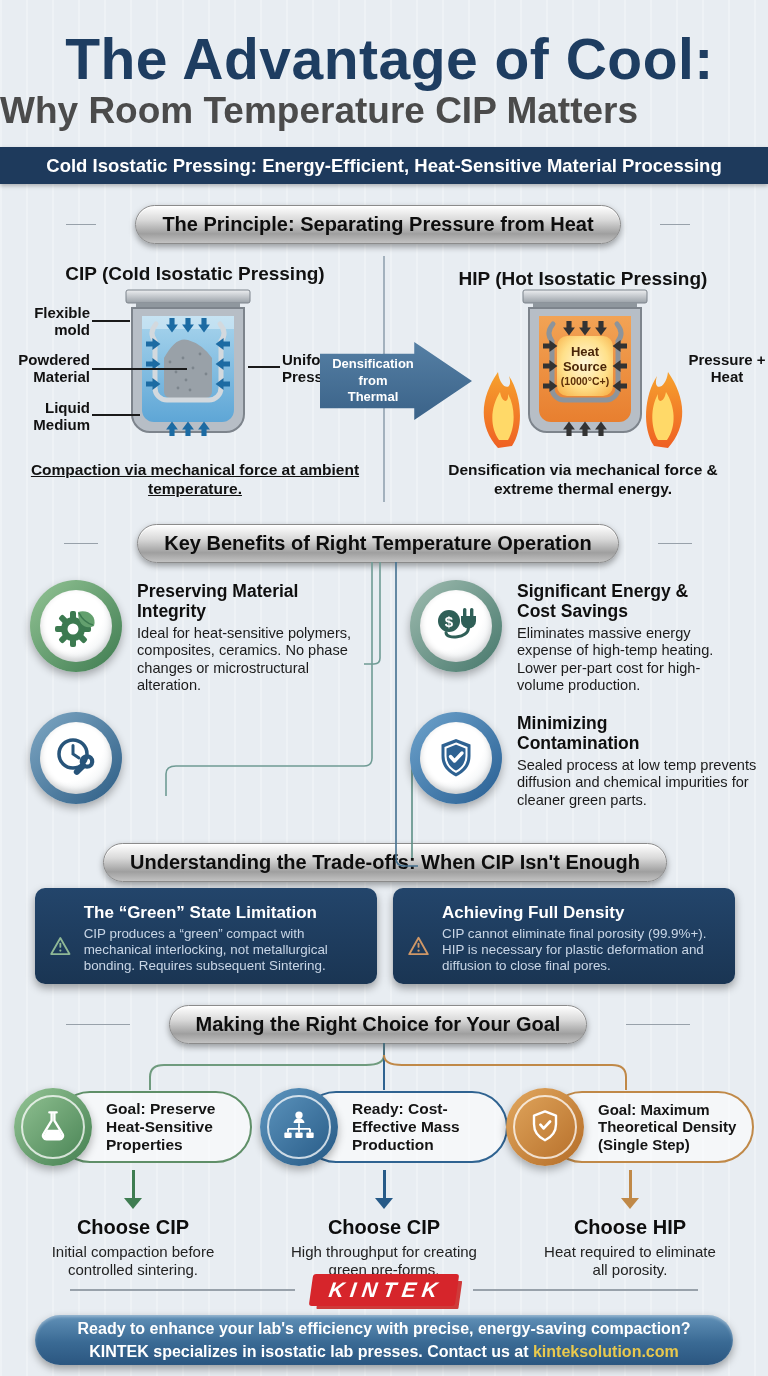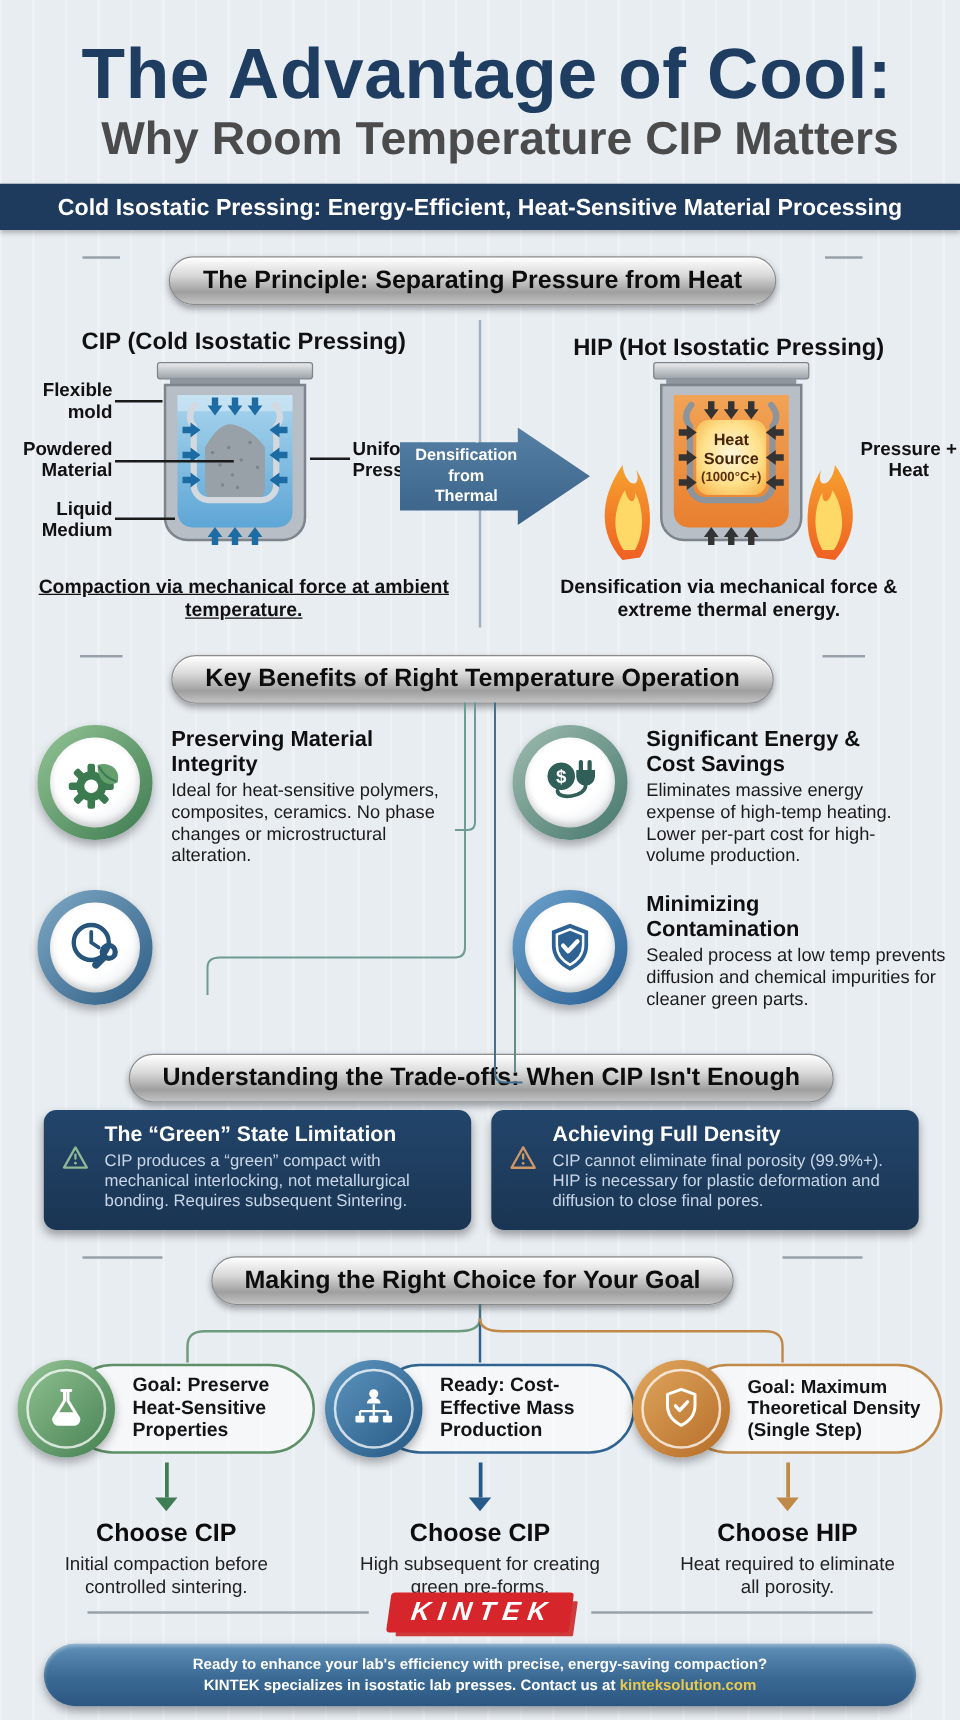--- a/index.html
+++ b/index.html
@@ -3,25 +3,25 @@
 <meta charset="utf-8">
 <style>
   html,body{margin:0;padding:0;}
   body{font-family:"Liberation Sans",sans-serif;background:#d9dee4;}
   .page{position:relative;width:768px;height:1376px;margin:0 auto;overflow:hidden;
         background:#e8edf2;
         background-image:repeating-linear-gradient(90deg,rgba(255,255,255,.28) 0 2px,rgba(0,0,0,0) 2px 26px);}
   .abs{position:absolute;}
   
   .title{left:11px;right:0;top:26px;text-align:center;font-size:57px;font-weight:bold;color:#1e3d61;letter-spacing:.5px;}
-  .subtitle{left:0;right:0;top:90px;text-align:center;font-size:37px;font-weight:bold;color:#4b4b4b;margin-left:32px;}
+  .subtitle{left:0;right:0;top:90px;text-align:left;font-size:37px;font-weight:bold;color:#4b4b4b;}
   .banner{left:0;right:0;top:147px;height:37px;background:#1e3a5c;color:#fff;font-weight:bold;
           font-size:18.5px;line-height:37px;text-align:center;box-shadow:0 2px 4px rgba(0,0,0,.25);}
   
-  .sechead{left:0;right:12px;display:flex;align-items:flex-start;gap:33px;}
+  .sechead{left:0;right:12px;display:flex;align-items:center;gap:33px;}
   .sechead .line{flex:1;height:1.5px;background:#98a1aa;}
   .pill{margin:0 6px;padding:7px 26px;border-radius:22px;font-size:20px;font-weight:bold;color:#0d0d0d;white-space:nowrap;
         background:linear-gradient(180deg,#ffffff 0%,#d9d9d9 38%,#9f9f9f 75%,#c2c2c2 100%);
         border:1px solid #8b8b8b;box-shadow:0 3px 6px rgba(0,0,0,.35), inset 0 1px 0 #fff;}
   
   .colTitle{font-size:19px;font-weight:bold;color:#111;text-align:center;}
   .vdiv{width:1.5px;background:#a3b1bd;}
   .diaglabel{font-size:15px;font-weight:bold;color:#111;line-height:1.12;}
   .leader{height:2px;background:#1a1a1a;}
   .caption{font-size:15.5px;font-weight:bold;color:#111;text-align:center;line-height:1.25;}
@@ -37,21 +37,21 @@
   .bicon .inner{width:72px;height:72px;border-radius:50%;background:radial-gradient(circle at 35% 30%,#ffffff 55%,#dfe5e9 100%);
          display:flex;align-items:center;justify-content:center;box-shadow:inset 0 -3px 6px rgba(0,0,0,.18);}
   .ring-green{background:linear-gradient(135deg,#93c495,#3e7b50);}
   .ring-teal{background:linear-gradient(135deg,#9fbcb0,#46776b);}
   .ring-blue{background:linear-gradient(135deg,#7fa8c4,#2d5d85);}
   .ring-blue2{background:linear-gradient(135deg,#6ea3cc,#285f93);}
   .btitle{font-size:17.5px;font-weight:bold;color:#0f0f0f;line-height:1.12;margin:2px 0 4px 0;}
   .btext{font-size:14.6px;color:#1b1b1b;line-height:1.18;}
   
   .tbox{top:888px;height:96px;background:linear-gradient(180deg,#23456b,#1a3553);border-radius:10px;
-        box-shadow:0 4px 8px rgba(0,0,0,.35);display:flex;align-items:flex-start;gap:12px;box-sizing:border-box;padding:10px 14px;}
+        box-shadow:0 4px 8px rgba(0,0,0,.35);display:flex;align-items:flex-end;gap:12px;box-sizing:border-box;padding:10px 14px;}
   .ttitle{font-size:17px;font-weight:bold;color:#fff;margin-bottom:3px;}
   .ttext{font-size:13.4px;color:#c9d6e6;line-height:1.2;}
   
   .goalcol{display:flex;flex-direction:column;align-items:center;}
   .goalrow{position:relative;width:100%;height:78px;}
   .gcircle{position:absolute;left:0;top:0;width:78px;height:78px;border-radius:50%;display:flex;align-items:center;justify-content:center;
            box-shadow:0 4px 8px rgba(0,0,0,.3);z-index:2;}
   .gcircle::after{content:"";position:absolute;inset:7px;border-radius:50%;border:2px solid rgba(255,255,255,.75);}
   .gc-green{background:linear-gradient(135deg,#95c596,#447f50);}
   .gc-blue{background:linear-gradient(135deg,#5f97c0,#255884);}
@@ -71,21 +71,21 @@
   .choosedesc{font-size:15px;color:#222;text-align:center;line-height:1.22;margin-top:4px;}
   
   .logorow{left:0;right:0;top:1274px;display:flex;align-items:center;padding:0 70px;}
   .logorow .line{flex:1;height:1.5px;background:#98a1aa;}
   .logo{margin:0 16px;background:#d6252b;color:#fff;font-style:italic;font-weight:bold;font-size:21px;letter-spacing:6px;
         padding:4px 14px 4px 18px;transform:skewX(-8deg);border-radius:3px;box-shadow:6px 5px 0 -2px #cf3a3a;}
   .footerpill{left:35px;right:35px;top:1315px;height:50px;border-radius:26px;
         background:linear-gradient(180deg,#6191b8 0%,#3a6a94 55%,#2b5680 100%);
         box-shadow:0 4px 8px rgba(0,0,0,.35), inset 0 2px 3px rgba(255,255,255,.35);
         display:flex;flex-direction:column;align-items:center;justify-content:center;
-        color:#fff;font-weight:bold;font-size:12px;line-height:1.45;text-align:center;}
+        color:#fff;font-weight:bold;font-size:16px;line-height:1.45;text-align:center;}
   .footerpill .link{color:#e9c94d;}
   svg{display:block;}
 </style>
 </head>
 <body>
 
 <div class="page">
 
   <div class="abs title">The Advantage of Cool:</div>
   <div class="abs subtitle">Why Room Temperature CIP Matters</div>
@@ -369,21 +369,21 @@
           <rect x="8" y="30" width="8" height="6" rx="1" fill="#fff"></rect>
           <rect x="20" y="30" width="8" height="6" rx="1" fill="#fff"></rect>
           <rect x="32" y="30" width="8" height="6" rx="1" fill="#fff"></rect>
         </svg>
       </div>
       <div class="gpill gp-blue">Ready: Cost-Effective Mass Production</div>
     </div>
     <div class="arrowline al-blue"></div>
     <div class="arrowhead ah-blue"></div>
     <div class="chooselbl">Choose CIP</div>
-    <div class="choosedesc" style="width:210px;">High subsequent for creating green pre-forms.</div>
+    <div class="choosedesc" style="width:210px;">High throughput for creating green pre-forms.</div>
   </div>
 
   <div class="abs goalcol" style="left:506px;top:1088px;width:248px;">
     <div class="goalrow">
       <div class="gcircle gc-orange">
         <svg width="44" height="44" viewBox="0 0 48 48">
           <path d="M24 7 l12 4.5 V21 c0 8.5 -5 14 -12 17.5 C17 35 12 29.5 12 21 V11.5 Z" fill="none" stroke="#fff" stroke-width="2.6" stroke-linejoin="round"></path>
           <path d="M19 21.5 l3.5 4 7 -7.5" stroke="#fff" stroke-width="3" fill="none" stroke-linecap="round" stroke-linejoin="round"></path>
         </svg>
       </div>

